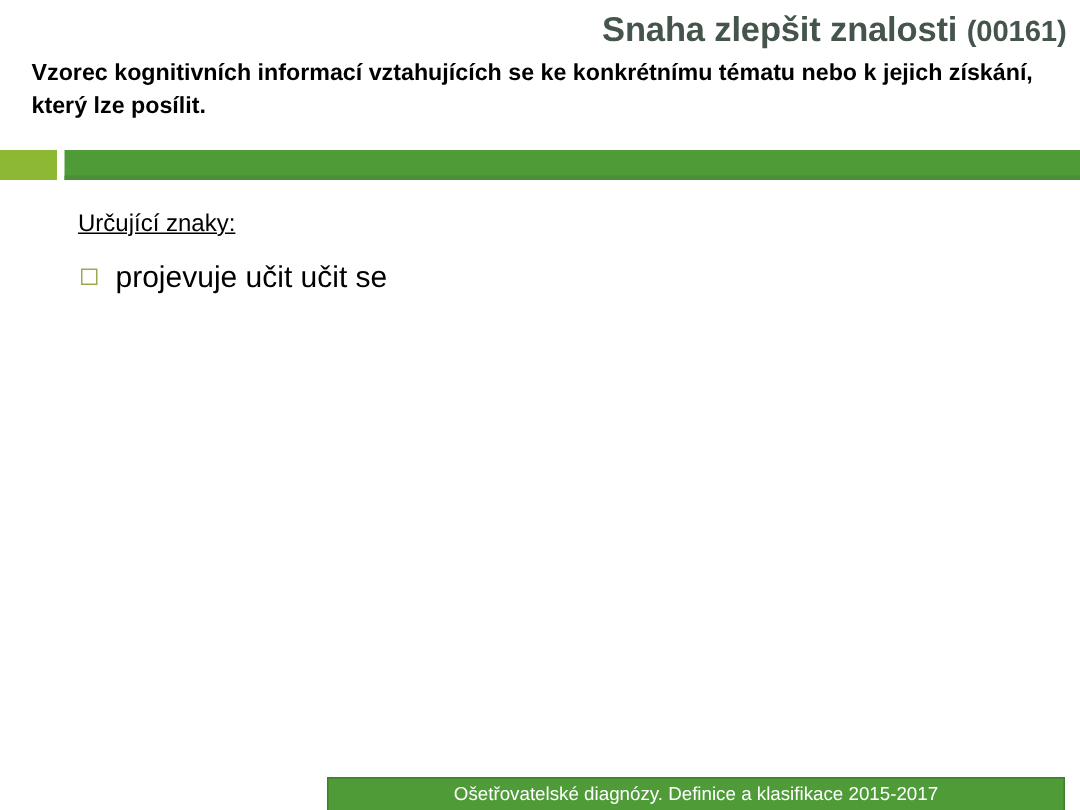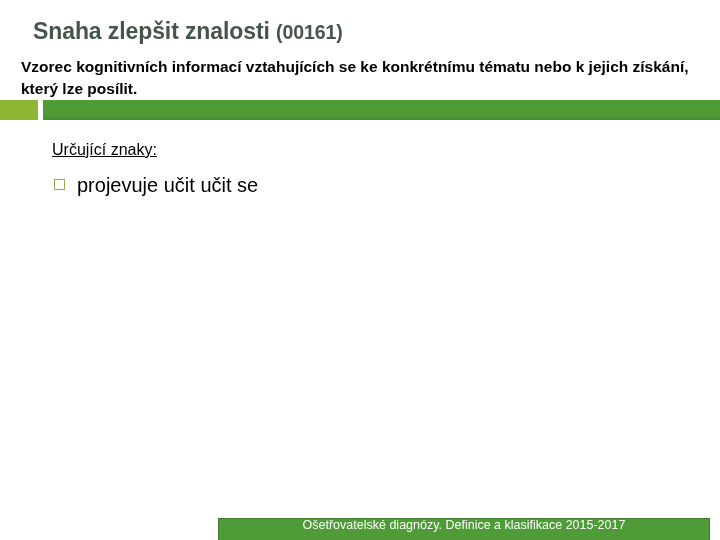--- a/index.html
+++ b/index.html
@@ -23,27 +23,28 @@
   }
 
   
   .title-area {
     position: absolute;
     left: 21px;
     top: 6px;
     width: 690px;
   }
   .slide-title {
-    margin: 12px;
+    margin: 0;
     font-size: 23px;
     font-weight: bold;
     color: #46554c;
     line-height: 1.15;
     letter-spacing: -0.1px;
     white-space: nowrap;
+    text-align: right;
   }
   .slide-title .code {
     font-size: 19.5px;
     font-weight: bold;
     color: #46554c;
   }
 
   .slide-subtitle {
     margin: 6px 0 0 0;
     font-size: 15.5px;
@@ -130,20 +131,21 @@
   .footer-box {
     position: absolute;
     left: 218px;
     top: 518px;
     width: 492px;
     height: 23px;
     background: #4e9b38;
     border: 1.5px solid #3f7d2c;
     box-sizing: border-box;
     display: flex;
+    align-items: center;
     justify-content: center;
   }
   .footer-text {
     color: #ffffff;
     font-size: 12.5px;
     line-height: 1;
     white-space: nowrap;
   }
 </style>
 </head>

